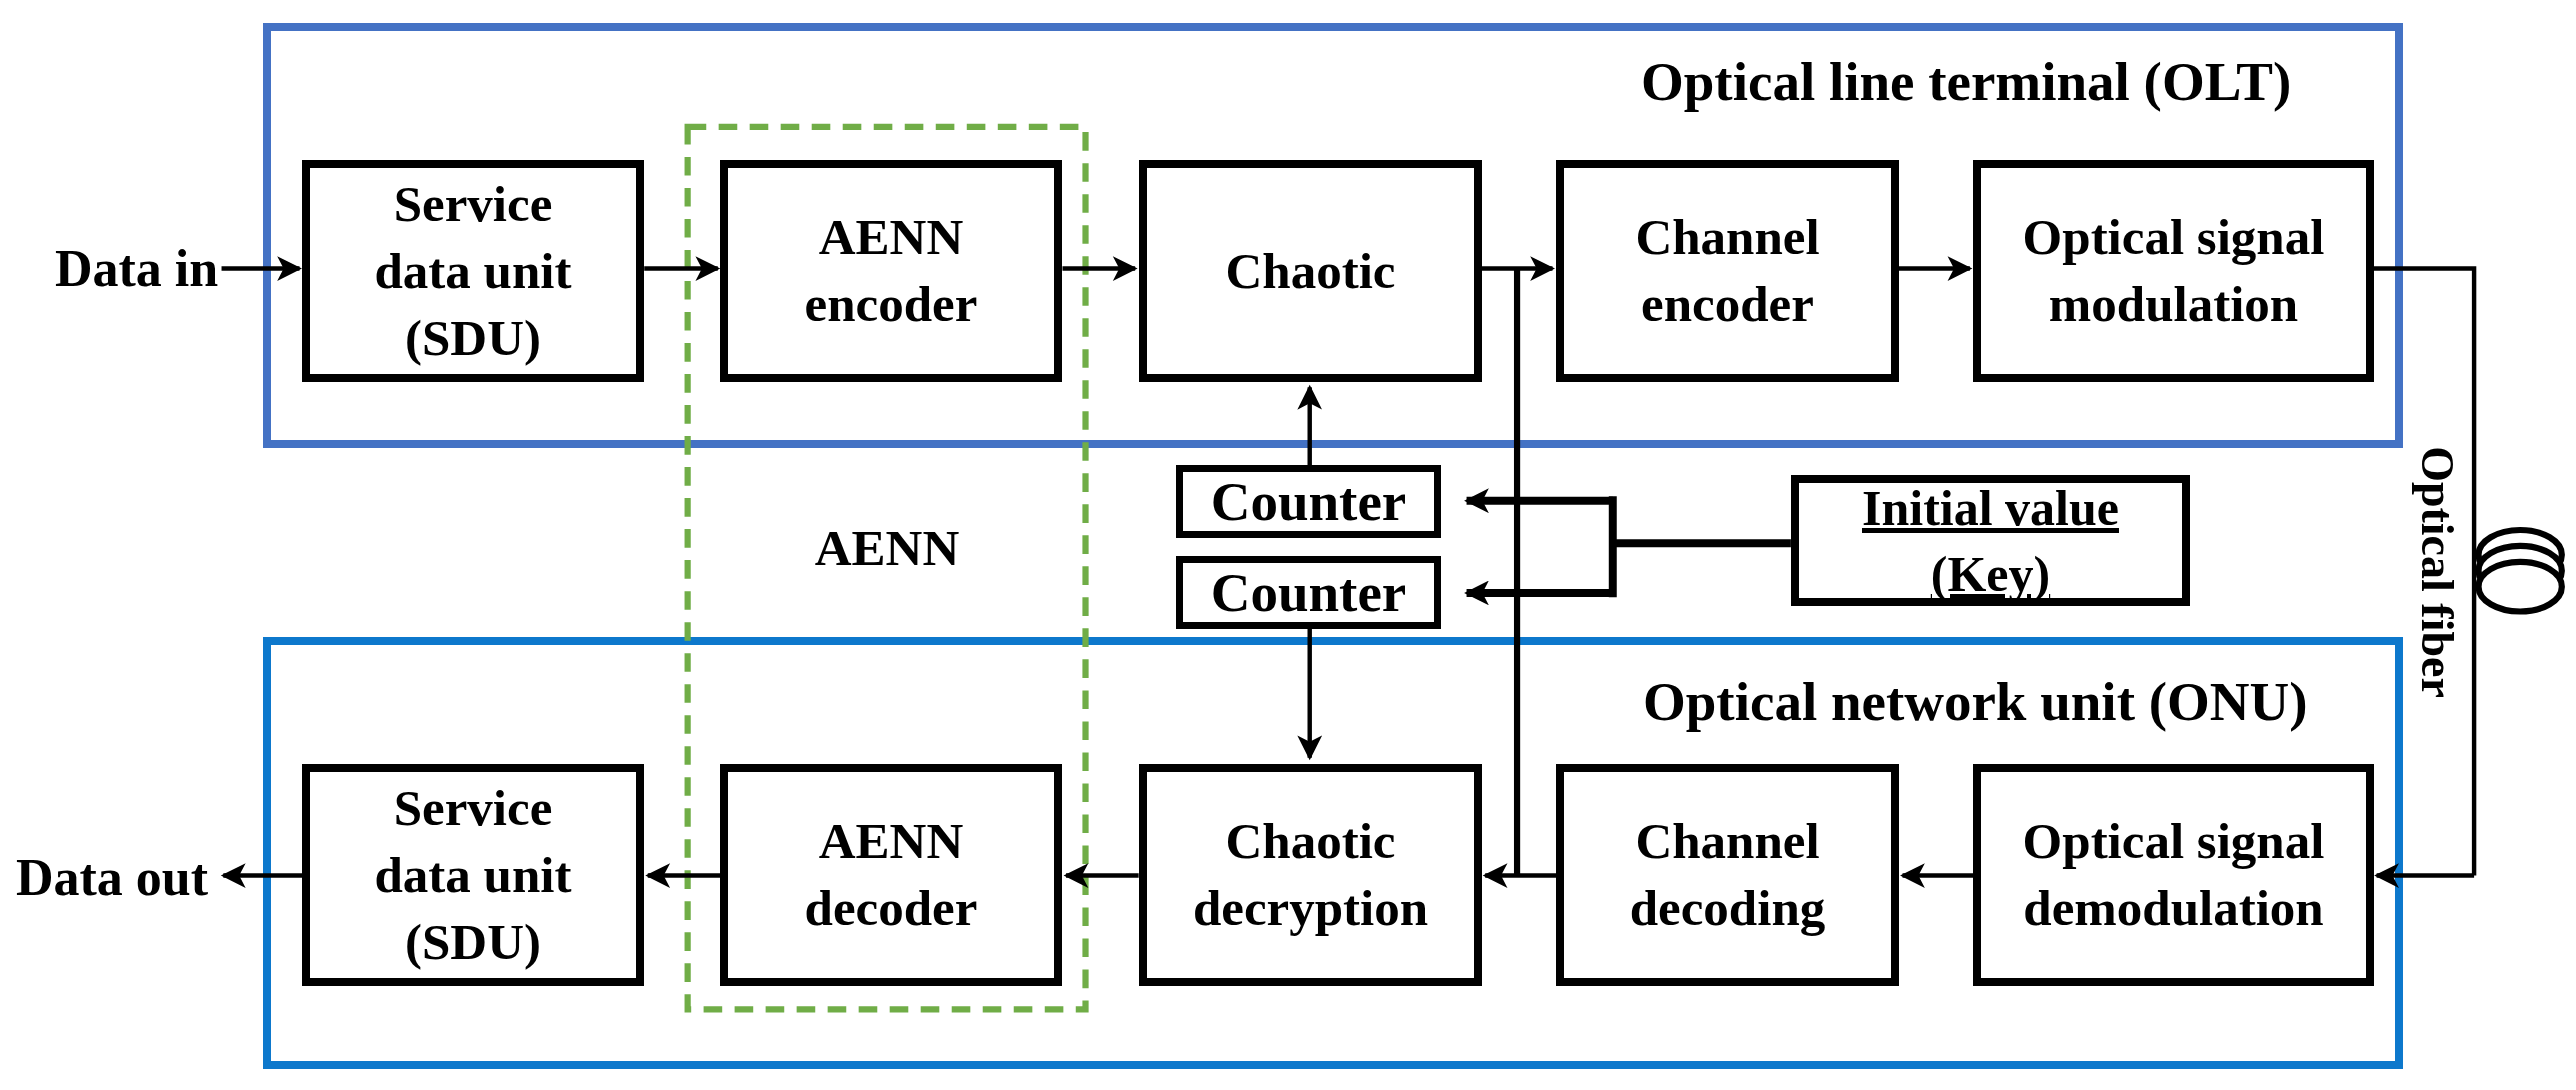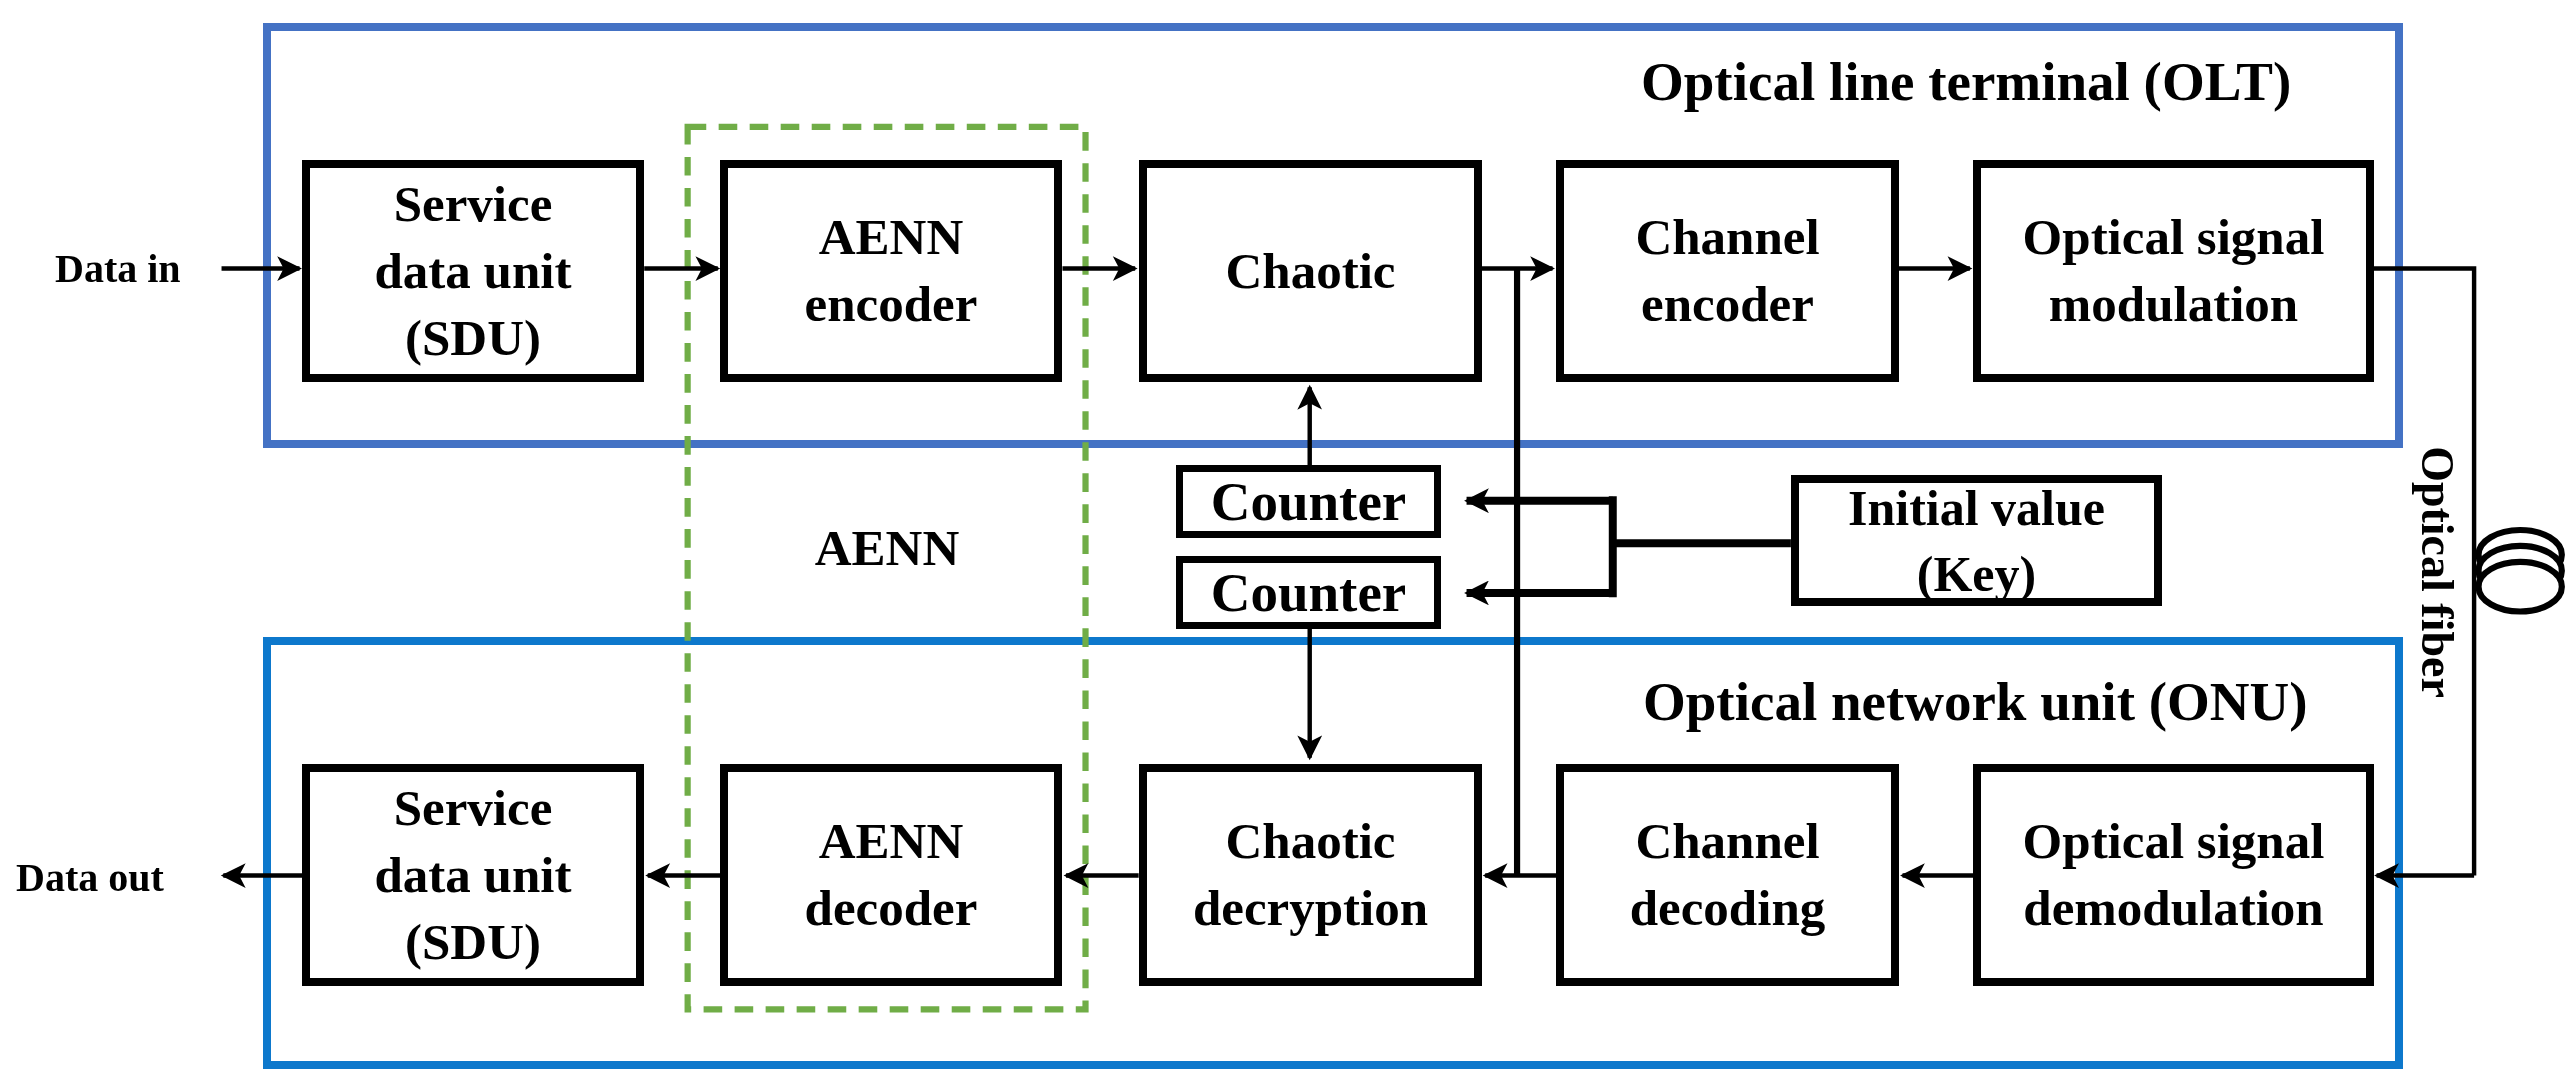--- a/index.html
+++ b/index.html
@@ -15,21 +15,21 @@
   .block span{display:block;line-height:67px;white-space:nowrap;}
   .smallbox{position:absolute;box-sizing:border-box;border:7px solid #000;background:#fff;z-index:3;
             display:flex;align-items:center;justify-content:center;
             font-weight:700;font-size:55px;line-height:1;white-space:nowrap;}
   .keybox{position:absolute;box-sizing:border-box;border:8.9px solid #000;background:#fff;z-index:3;
           display:flex;flex-direction:column;align-items:center;justify-content:center;
           text-align:center;font-weight:700;font-size:50px;}
   .keybox span{display:block;line-height:66px;white-space:nowrap;}
   .lbl{position:absolute;z-index:4;font-weight:700;white-space:nowrap;}
   .title{font-size:55px;transform:translateY(-50%);}
-  .io{font-size:40px;transform:translateY(-50%);}
+  .io{font-size:52px;transform:translateY(-50%);}
   .aenn{font-size:51px;transform:translate(-50%,-50%);}
   .vtext{font-size:46px;transform:translate(-50%,-50%) rotate(90deg);transform-origin:center;}
 </style>
 </head>
 <body>
 
 <div class="canvas">
 
   <div class="region olt"></div>
   <div class="region onu"></div>
@@ -133,19 +133,19 @@
     <span>Optical signal</span>
     <span>demodulation</span>
   </div>
 
   <div class="smallbox" style="left:1176px;top:465px;width:265px;height:73px;">
     <span>Counter</span>
   </div>
   <div class="smallbox" style="left:1176px;top:556px;width:265px;height:73px;">
     <span>Counter</span>
   </div>
-  <div class="keybox" style="left:1791px;top:475px;width:371px;height:131px;">
+  <div class="keybox" style="left:1791px;top:475px;width:399px;height:131px;text-decoration:underline;">
     <span>Initial value</span>
     <span>(Key)</span>
   </div>
 
 </div>
 
 
 </body></html>

